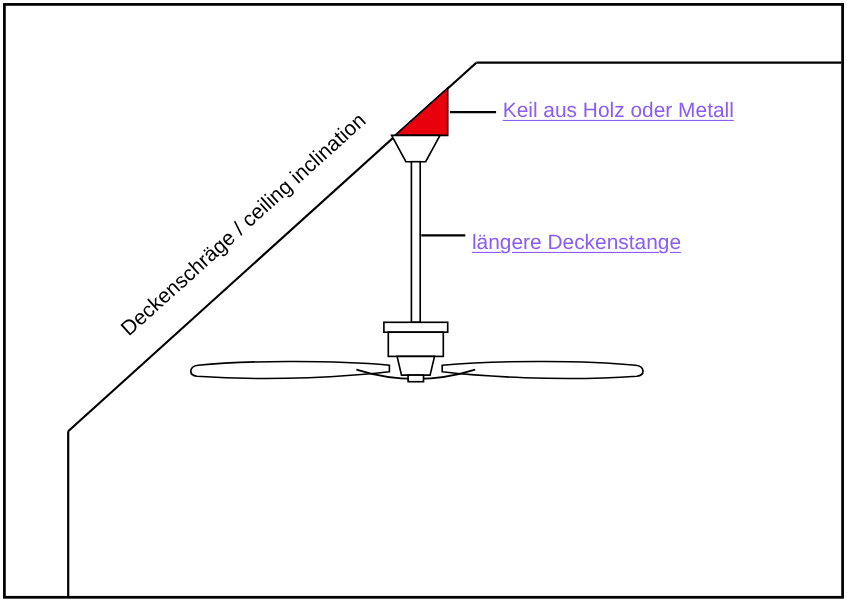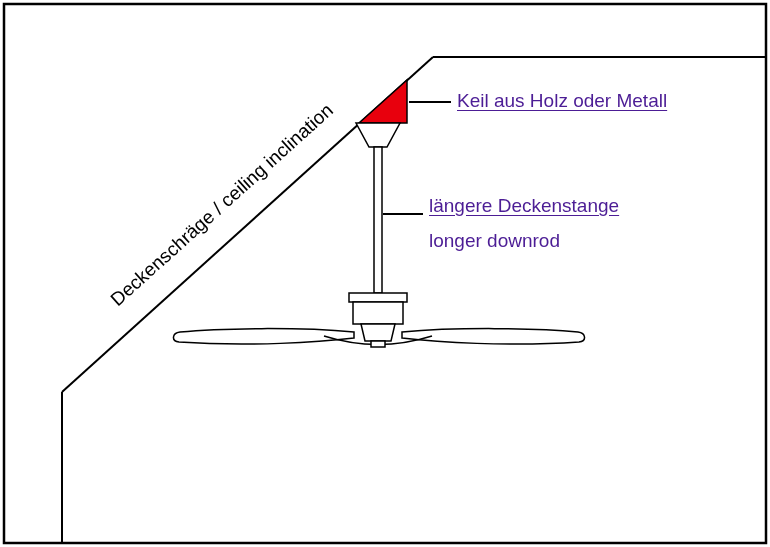--- a/index.html
+++ b/index.html
@@ -13,21 +13,21 @@
     overflow: hidden;
   }
   svg.drawing { position: absolute; left: 0; top: 0; }
   .ln   { stroke: #000; stroke-width: 2; fill: none; }
   .part { fill: #ffffff; stroke: #000; stroke-width: 1.5; }
   .label {
     position: absolute;
     font-size: 19px;
     line-height: 26px;
     white-space: nowrap;
-    color: #4c1d95;
+    color: #8b5cf6;
   }
   .underlined {
     text-decoration: underline;
     text-underline-offset: 3px;
   }
   .slope-label {
     position: absolute;
     left: 52px;
     top: 192px;
     width: 340px;
@@ -69,16 +69,15 @@
     <rect x="371" y="341" width="14" height="6" class="part"></rect>
 
     <line x1="409" y1="102" x2="451" y2="102" class="ln"></line>
     <line x1="383" y1="214" x2="423" y2="214" class="ln"></line>
   </svg>
 
   <div class="slope-label">Deckenschräge / ceiling inclination</div>
 
   <div class="label underlined" style="left:457px; top:88px;">Keil aus Holz oder Metall</div>
 
-  <div class="label underlined" style="left:429px; top:193px;">längere Deckenstange</div>
-  <div class="label" style="left:429px; top:228px;">longer downrod</div>
+  <div class="label underlined" style="left:429px; top:208px;">längere Deckenstange</div>
 
 </div>
 
 </body></html>

